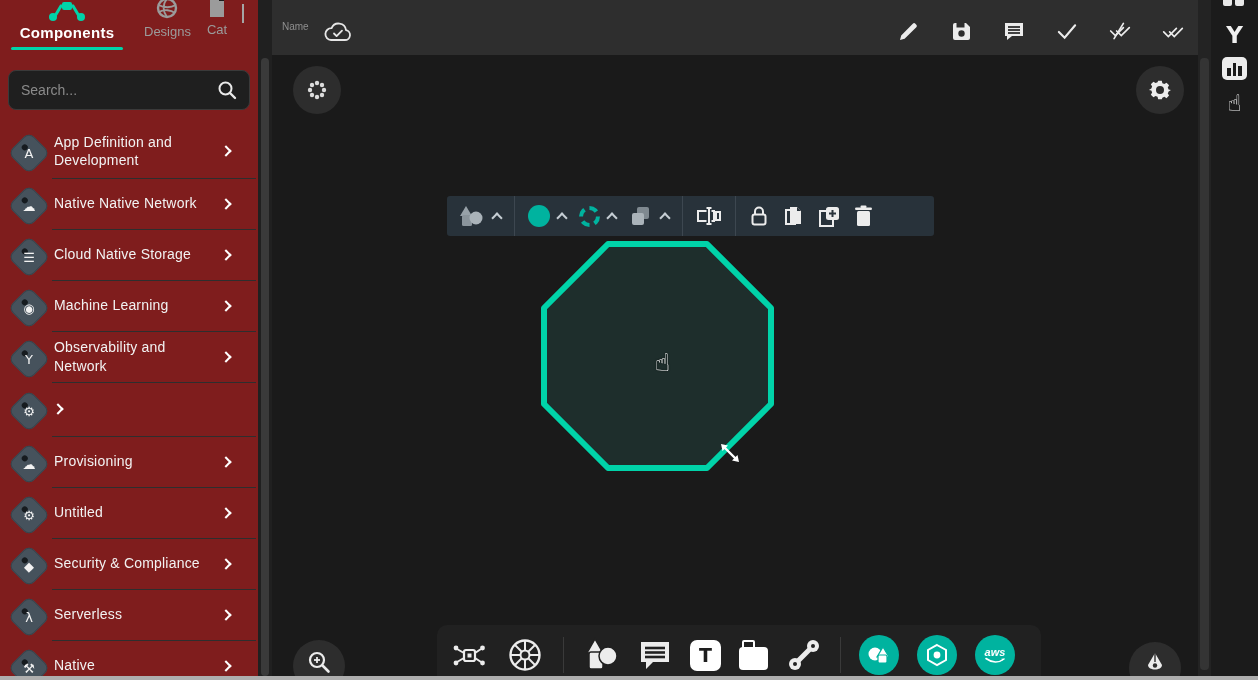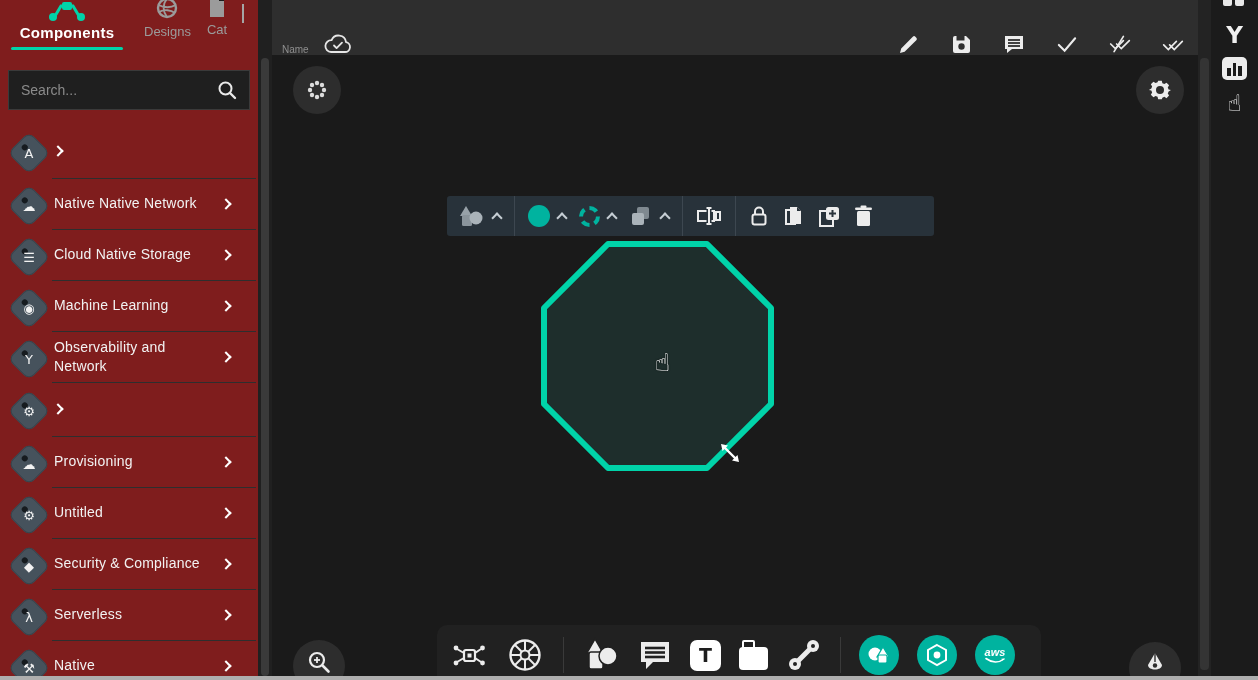--- a/index.html
+++ b/index.html
@@ -13,21 +13,21 @@
   .tabsrow { display:flex; align-items:flex-start; height:56px; padding-left:6px; position:relative; }
   .tab { display:flex; flex-direction:column; align-items:center; cursor:pointer; }
   .tab-components { width:122px; }
   .tab-components .tab-label { color:#fff; font-size:15px; font-weight:700; letter-spacing:.3px; margin-top:2px; }
   .tab-underline { height:3px; background:#00D3A9; width:112px; border-radius:2px; margin-top:6px; }
   .tab-secondary { margin-left:16px; margin-top:-4px; }
   .tab-secondary .tab-label { color:#9b9b9b; font-size:13px; margin-top:2px; }
   .tabchev { position:absolute; right:8px; top:6px; }
 
   .searchbox { margin:14px 8px 0 8px; height:40px; background:#1f1f1f; border:1px solid #3a3a3a;
-    border-radius:0; display:flex; align-items:center; padding:8px 12px; }
+    border-radius:8px; display:flex; align-items:center; padding:8px 12px; }
   .searchbox input { flex:1; background:transparent; border:none; outline:none; color:#cfcfcf; font-size:14px; }
   .searchbox input::placeholder { color:#8b8b8b; }
 
   #catlist { margin-top:14px; }
   .cat-row { display:flex; align-items:center; height:51px; padding:0 10px 0 6px; cursor:pointer; position:relative; }
   .cat-row.tall { height:54px; }
   .cat-row + .cat-row::before { content:""; position:absolute; left:52px; right:2px; top:0; height:1px; background:#2e2e2e; }
   .tag { position:relative; width:30px; height:30px; background:#46525C; border-radius:7px;
     transform:rotate(45deg); margin:4px 10px 0 8px; flex:0 0 auto; box-shadow:0 0 0 1px #39434b inset; }
   .tag-hole { position:absolute; left:5px; top:11px; width:6px; height:6px; border-radius:50%; background:#161b1f; }
@@ -38,21 +38,21 @@
     transform:rotate(45deg); flex:0 0 auto; margin-right:6px; }
   .chev-gray { border-color:#a5a5a5; width:7px; height:7px; }
 
   
   #sb-scroll { position:absolute; left:258px; top:0; width:14px; height:680px; background:#202020; }
   #sb-scroll .thumb { position:absolute; left:3px; top:58px; width:8px; height:618px; background:#3a3a3a; border-radius:4px; }
 
   
   #main { position:absolute; left:272px; top:0; width:939px; height:680px; }
   #topbar { position:absolute; left:0; top:0; width:939px; height:55px; background:#2e2e2e;
-    display:flex; align-items:flex-end; }
+    display:flex; align-items:center; }
   .name-wrap { margin-left:10px; margin-top:-3px; display:flex; flex-direction:column; }
   .name-label { font-size:10px; color:#8f8f8f; }
   .name-input { background:transparent; border:none; outline:none; border-bottom:1px solid #a0a0a0;
     color:#fff; font-size:16px; width:242px; padding:2px 0 7px 0; }
   .cloud-wrap { margin-left:14px; margin-top:9px; }
   .header-actions { margin-left:auto; display:flex; gap:31px; padding-right:27px; margin-top:7px; align-items:center; }
   .hbtn { width:22px; height:22px; cursor:pointer; display:flex; align-items:center; justify-content:center; }
 
   
   #canvas { position:absolute; left:0; top:55px; width:926px; height:621px; background:#1a1a1a; overflow:hidden; }
@@ -152,20 +152,21 @@
       <line x1="13" y1="13" x2="18" y2="18" stroke="#eaeaea" stroke-width="2.4" stroke-linecap="round"></line>
     </svg>
   </div>
 
   <div id="catlist">
     <div class="cat-row tall">
       <span class="tag">
           <span class="tag-hole"></span>
           <span class="tag-glyph glyph">A</span>
         </span>
+      <span class="cat-label">App Definition and Development</span>
       <span class="chev-r"></span>
     </div>
     <div class="cat-row">
       <span class="tag">
           <span class="tag-hole"></span>
           <span class="tag-glyph glyph">☁</span>
         </span>
       <span class="cat-label">Native Native Network</span>
       <span class="chev-r"></span>
     </div>

